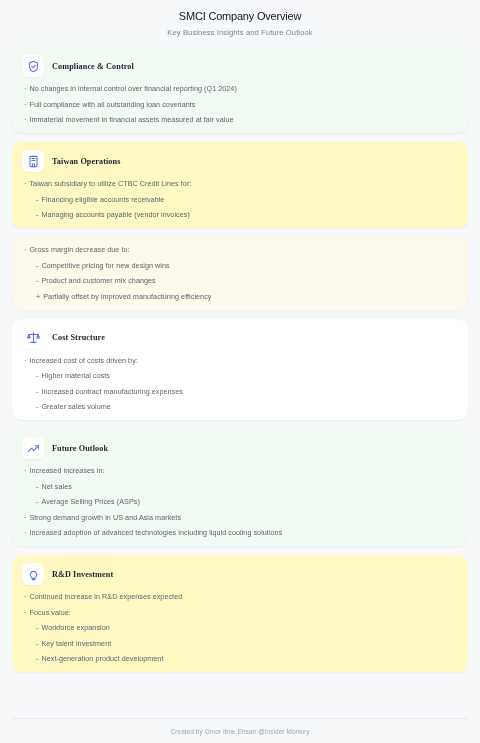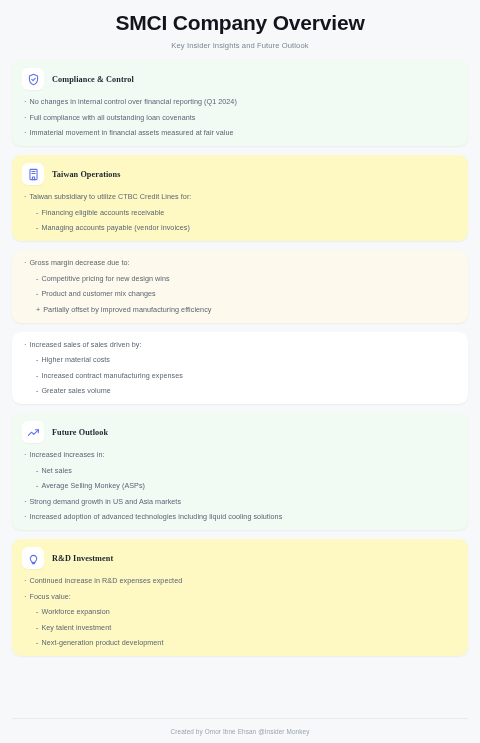--- a/index.html
+++ b/index.html
@@ -24,22 +24,22 @@
     padding: 0 12px;
   }
 
   
   .header {
     padding: 9px 0 10px 0;
     text-align: center;
     flex: 0 0 auto;
   }
   .page-title {
-    font-size: 21px;
-    font-weight: bold;
+    font-size: 11px;
+    font-weight: normal;
     letter-spacing: -0.2px;
     color: #12161c;
     line-height: 1.3;
   }
   .page-subtitle {
     font-size: 7.6px;
     color: #7b8694;
     margin-top: 5px;
     letter-spacing: 0.1px;
   }
@@ -123,21 +123,21 @@
     letter-spacing: 0.1px;
   }
 </style>
 </head>
 <body>
 
 <div class="page">
 
   <div class="header">
     <div class="page-title">SMCI Company Overview</div>
-    <div class="page-subtitle">Key Insider Insights and Future Outlook</div>
+    <div class="page-subtitle">Key Business Insights and Future Outlook</div>
   </div>
 
   <div class="cards" id="cards-container">
       <div class="card bg-green">
         <div class="card-head">
           <div class="icon-tile">
             <svg width="13" height="13" viewBox="0 0 24 24" fill="none" stroke="#6070e8" stroke-width="2" stroke-linecap="round" stroke-linejoin="round">
               <path d="M12 2.5 4.5 5.5v6c0 4.6 3.2 8.7 7.5 10 4.3-1.3 7.5-5.4 7.5-10v-6L12 2.5z"></path>
               <polyline points="8.8 11.8 11.2 14.2 15.4 9.6"></polyline>
             </svg>
@@ -200,24 +200,36 @@
             <span class="mark">-</span>
             <span class="txt">Product and customer mix changes</span>
           </div>
           <div class="bullet sub">
             <span class="mark">+</span>
             <span class="txt">Partially offset by improved manufacturing efficiency</span>
           </div>
         </div>
       </div>
       <div class="card bg-white">
-        <div class="bullets">
-          <div class="bullet">
-            <span class="mark">·</span>
-            <span class="txt">Increased sales of sales driven by:</span>
+        <div class="card-head">
+          <div class="icon-tile">
+            <svg width="13" height="13" viewBox="0 0 24 24" fill="none" stroke="#6070e8" stroke-width="2" stroke-linecap="round" stroke-linejoin="round">
+              <line x1="12" y1="3" x2="12" y2="21"></line>
+              <line x1="7" y1="21" x2="17" y2="21"></line>
+              <line x1="3.5" y1="6.5" x2="20.5" y2="6.5"></line>
+              <path d="M3.5 6.5 1 13h5l-2.5-6.5z"></path>
+              <path d="M20.5 6.5 18 13h5l-2.5-6.5z"></path>
+            </svg>
+          </div>
+          <div class="card-title">Cost Structure</div>
+        </div>
+        <div class="bullets">
+          <div class="bullet">
+            <span class="mark">·</span>
+            <span class="txt">Increased cost of costs driven by:</span>
           </div>
           <div class="bullet sub">
             <span class="mark">-</span>
             <span class="txt">Higher material costs</span>
           </div>
           <div class="bullet sub">
             <span class="mark">-</span>
             <span class="txt">Increased contract manufacturing expenses</span>
           </div>
           <div class="bullet sub">
@@ -240,21 +252,21 @@
           <div class="bullet">
             <span class="mark">·</span>
             <span class="txt">Increased increases in:</span>
           </div>
           <div class="bullet sub">
             <span class="mark">-</span>
             <span class="txt">Net sales</span>
           </div>
           <div class="bullet sub">
             <span class="mark">-</span>
-            <span class="txt">Average Selling Monkey (ASPs)</span>
+            <span class="txt">Average Selling Prices (ASPs)</span>
           </div>
           <div class="bullet">
             <span class="mark">·</span>
             <span class="txt">Strong demand growth in US and Asia markets</span>
           </div>
           <div class="bullet">
             <span class="mark">·</span>
             <span class="txt">Increased adoption of advanced technologies including liquid cooling solutions</span>
           </div>
         </div>

